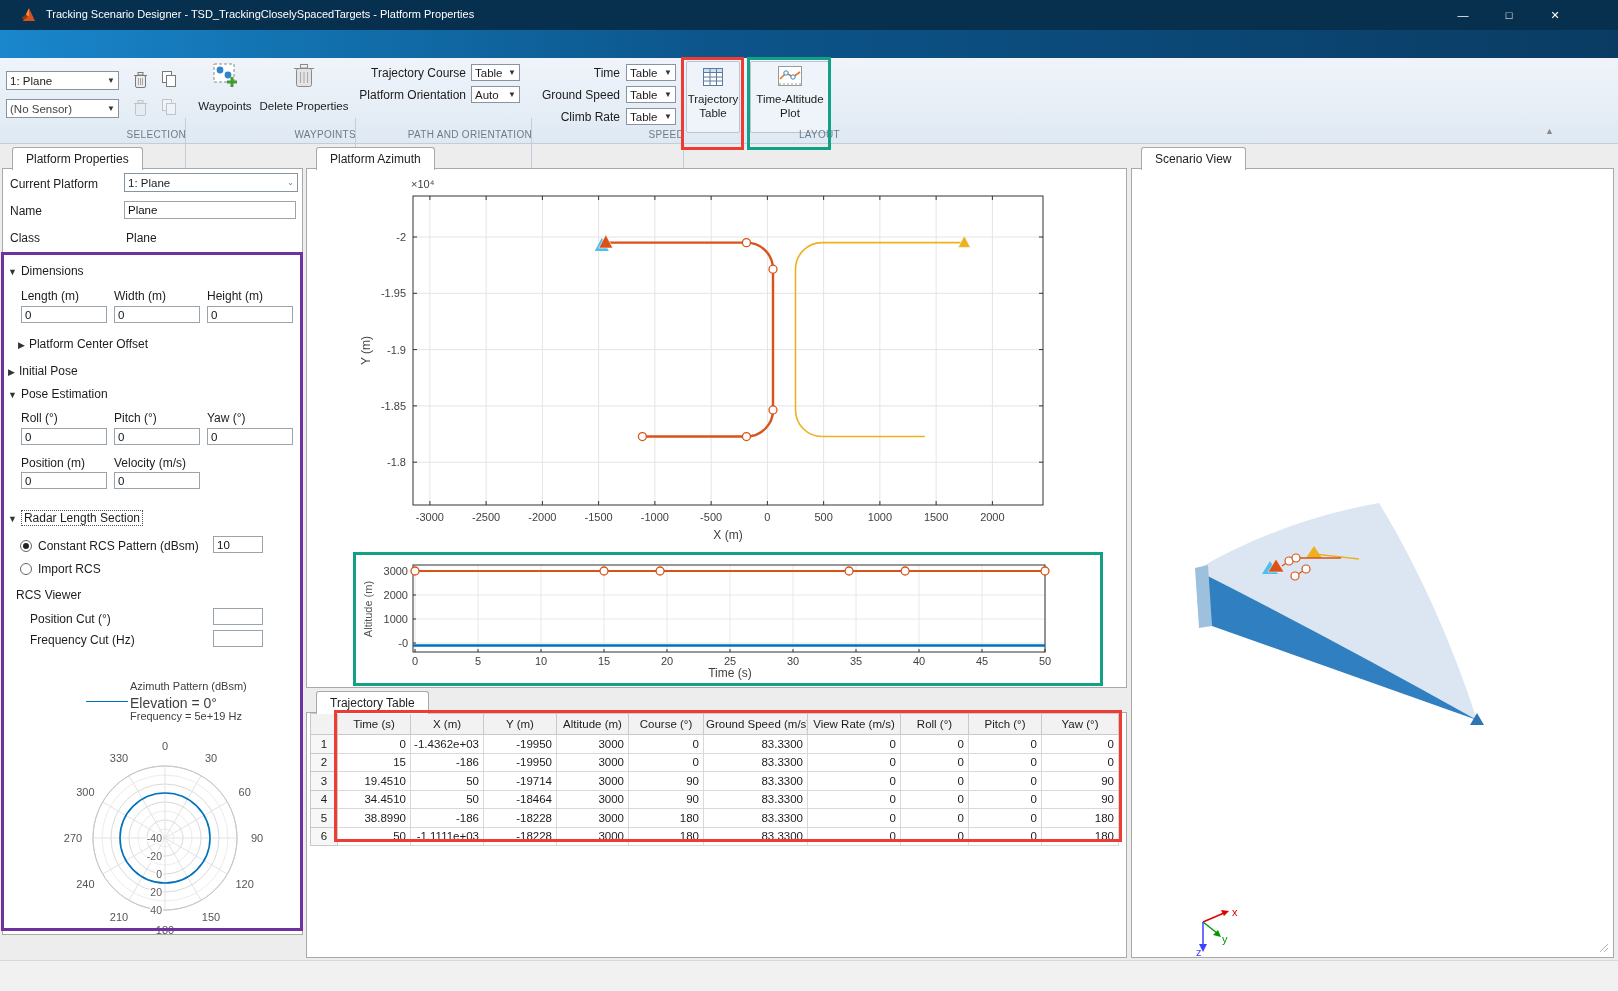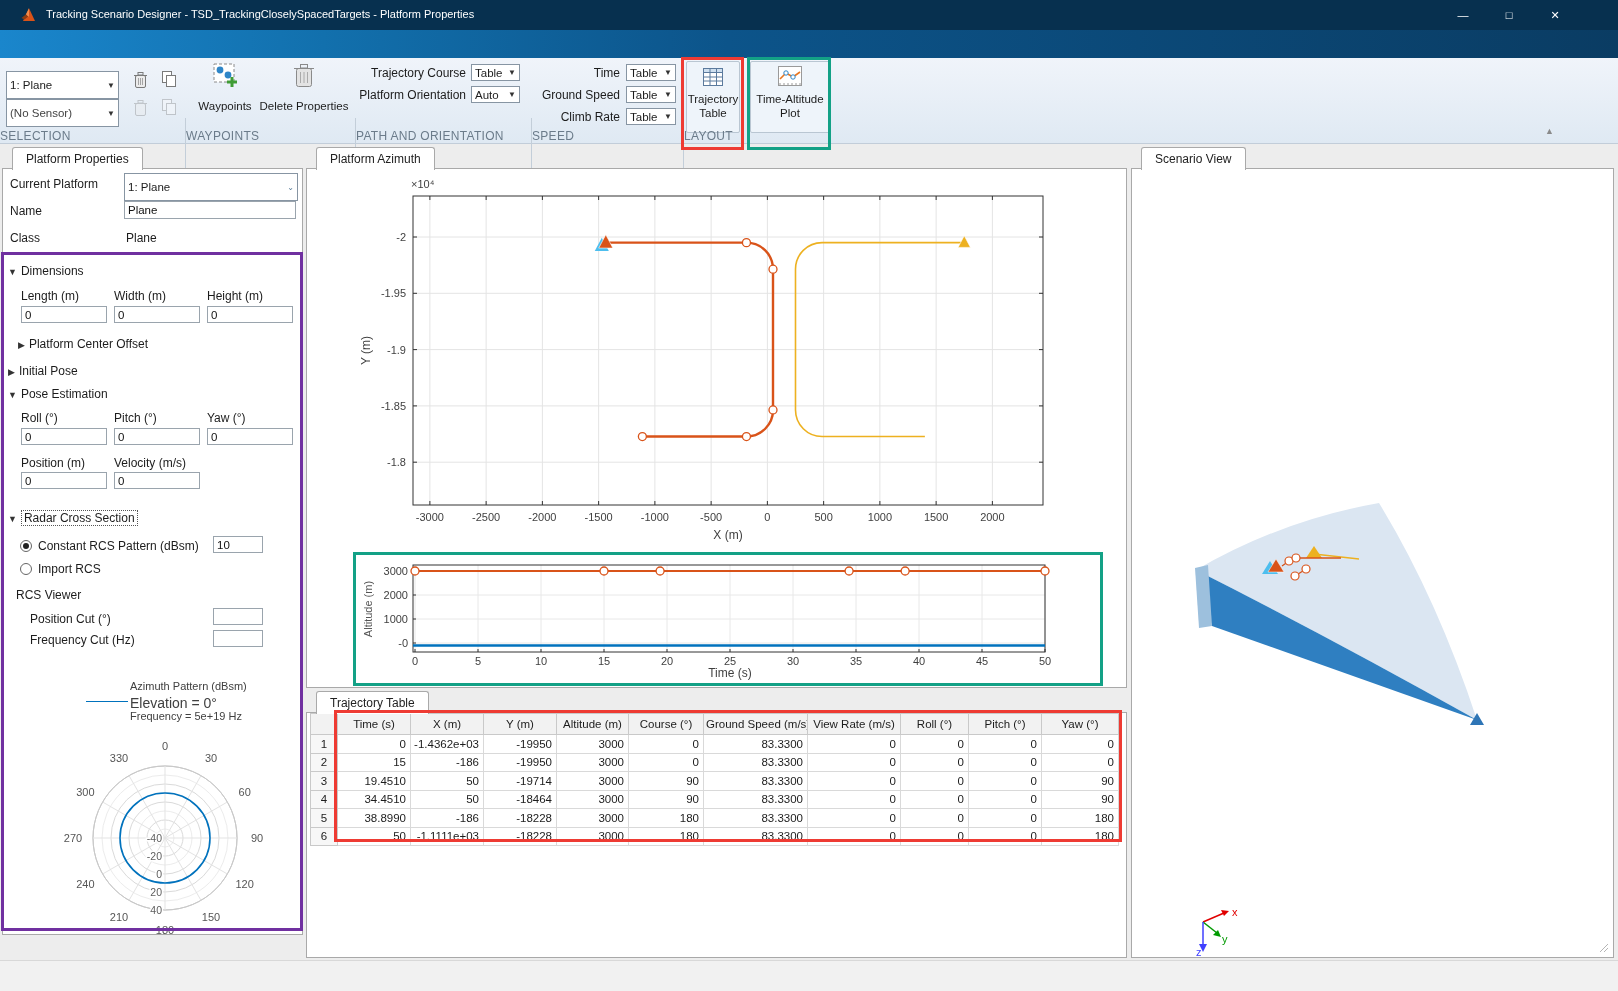--- a/index.html
+++ b/index.html
@@ -3,28 +3,28 @@
 <meta charset="utf-8">
 <style>
   html,body{margin:0;padding:0}
   body{width:1618px;height:991px;position:relative;overflow:hidden;background:#ededed;
        font-family:"Liberation Sans",sans-serif;font-size:12px;color:#1c1c1c;outline:1px solid #2c5f8a}
   .abs{position:absolute}
   .lbl{position:absolute;white-space:nowrap;font-size:12px;color:#1c1c1c}
   .inp{position:absolute;background:#fff;border:1px solid #9aa4ad;font:11.5px "Liberation Sans",sans-serif;
        color:#111;padding:0 3px;box-sizing:border-box;height:17px}
   .dd{position:absolute;display:flex;align-items:center;justify-content:space-between;background:#fff;
-      border:1px solid #8795a3;box-sizing:border-box;font-size:11.5px;padding:0 3px;height:28px}
+      border:1px solid #8795a3;box-sizing:border-box;font-size:11.5px;padding:0 3px;height:19px}
   .dd .car{font-size:8px;color:#333;margin-left:4px}
   .card{position:absolute;background:#fff;border:1px solid #a9a9a9;box-sizing:border-box}
   .tab{position:absolute;height:23px;background:#fff;border:1px solid #a9a9a9;border-bottom:none;
        border-radius:3px 3px 0 0;display:flex;align-items:center;padding:0 13px;font-size:12px;color:#222;
        z-index:5;box-sizing:border-box}
   .annot{position:absolute;pointer-events:none;z-index:40;box-sizing:border-box}
-  .seclbl{position:absolute;font-size:12px;color:#6b7b8a;text-align:left;letter-spacing:.3px}
+  .seclbl{position:absolute;font-size:10px;color:#6b7b8a;text-align:right;letter-spacing:.3px}
   .sep{position:absolute;top:60px;height:80px;width:1px;background:#c3ced9}
   .titlebar{position:absolute;left:0;top:0;width:1618px;height:30px;background:#07304f}
   .title-text{position:absolute;left:46px;top:8px;color:#fff;font-size:11px;white-space:nowrap}
   .wctl{position:absolute;top:0;width:46px;height:30px;color:#fff;display:flex;align-items:center;
         justify-content:center;font-size:11px}
   .tabstrip{position:absolute;left:0;top:30px;width:1618px;height:28px;
     background:linear-gradient(90deg,#1a86cc 0%,#1270ad 20%,#0c548a 45%,#0a3c63 100%)}
   .rtab{position:absolute;top:30px;height:28px;display:flex;align-items:center;justify-content:center;
         font-size:11.5px;letter-spacing:.3px}
   .qat{position:absolute;top:33px;width:21px;height:22px;display:flex;align-items:center;justify-content:center;
@@ -248,21 +248,21 @@
 <div class="lbl" style="left:114px;top:411px">Pitch (°)</div>
 <div class="lbl" style="left:207px;top:411px">Yaw (°)</div>
 <input class="inp" style="left: 21px; top: 428px; width: 86px;" value="0">
 <input class="inp" style="left: 114px; top: 428px; width: 86px;" value="0">
 <input class="inp" style="left: 207px; top: 428px; width: 86px;" value="0">
 <div class="lbl" style="left:21px;top:456px">Position (m)</div>
 <div class="lbl" style="left:114px;top:456px">Velocity (m/s)</div>
 <input class="inp" style="left: 21px; top: 472px; width: 86px;" value="0">
 <input class="inp" style="left: 114px; top: 472px; width: 86px;" value="0">
 
-<div class="lbl" style="left:8px;top:511px"><span class="arrow9">▼</span><span style="border:1px dotted #555;padding:0 2px">Radar Cross Section</span></div>
+<div class="lbl" style="left:8px;top:511px"><span class="arrow9">▼</span><span style="border:1px dotted #555;padding:0 2px">Radar Length Section</span></div>
 <span class="radio sel" style="left:20px;top:540px"></span>
 <div class="lbl" style="left:38px;top:539px">Constant RCS Pattern (dBsm)</div>
 <input class="inp" style="left: 213px; top: 536px; width: 50px;" value="10">
 <span class="radio" style="left:20px;top:563px"></span>
 <div class="lbl" style="left:38px;top:562px">Import RCS</div>
 <div class="lbl" style="left:16px;top:588px">RCS Viewer</div>
 <div class="lbl" style="left:30px;top:612px">Position Cut (°)</div>
 <input class="inp" style="left: 213px; top: 608px; width: 50px;" value="">
 <div class="lbl" style="left:30px;top:633px">Frequency Cut (Hz)</div>
 <input class="inp" style="left: 213px; top: 630px; width: 50px;" value="">

